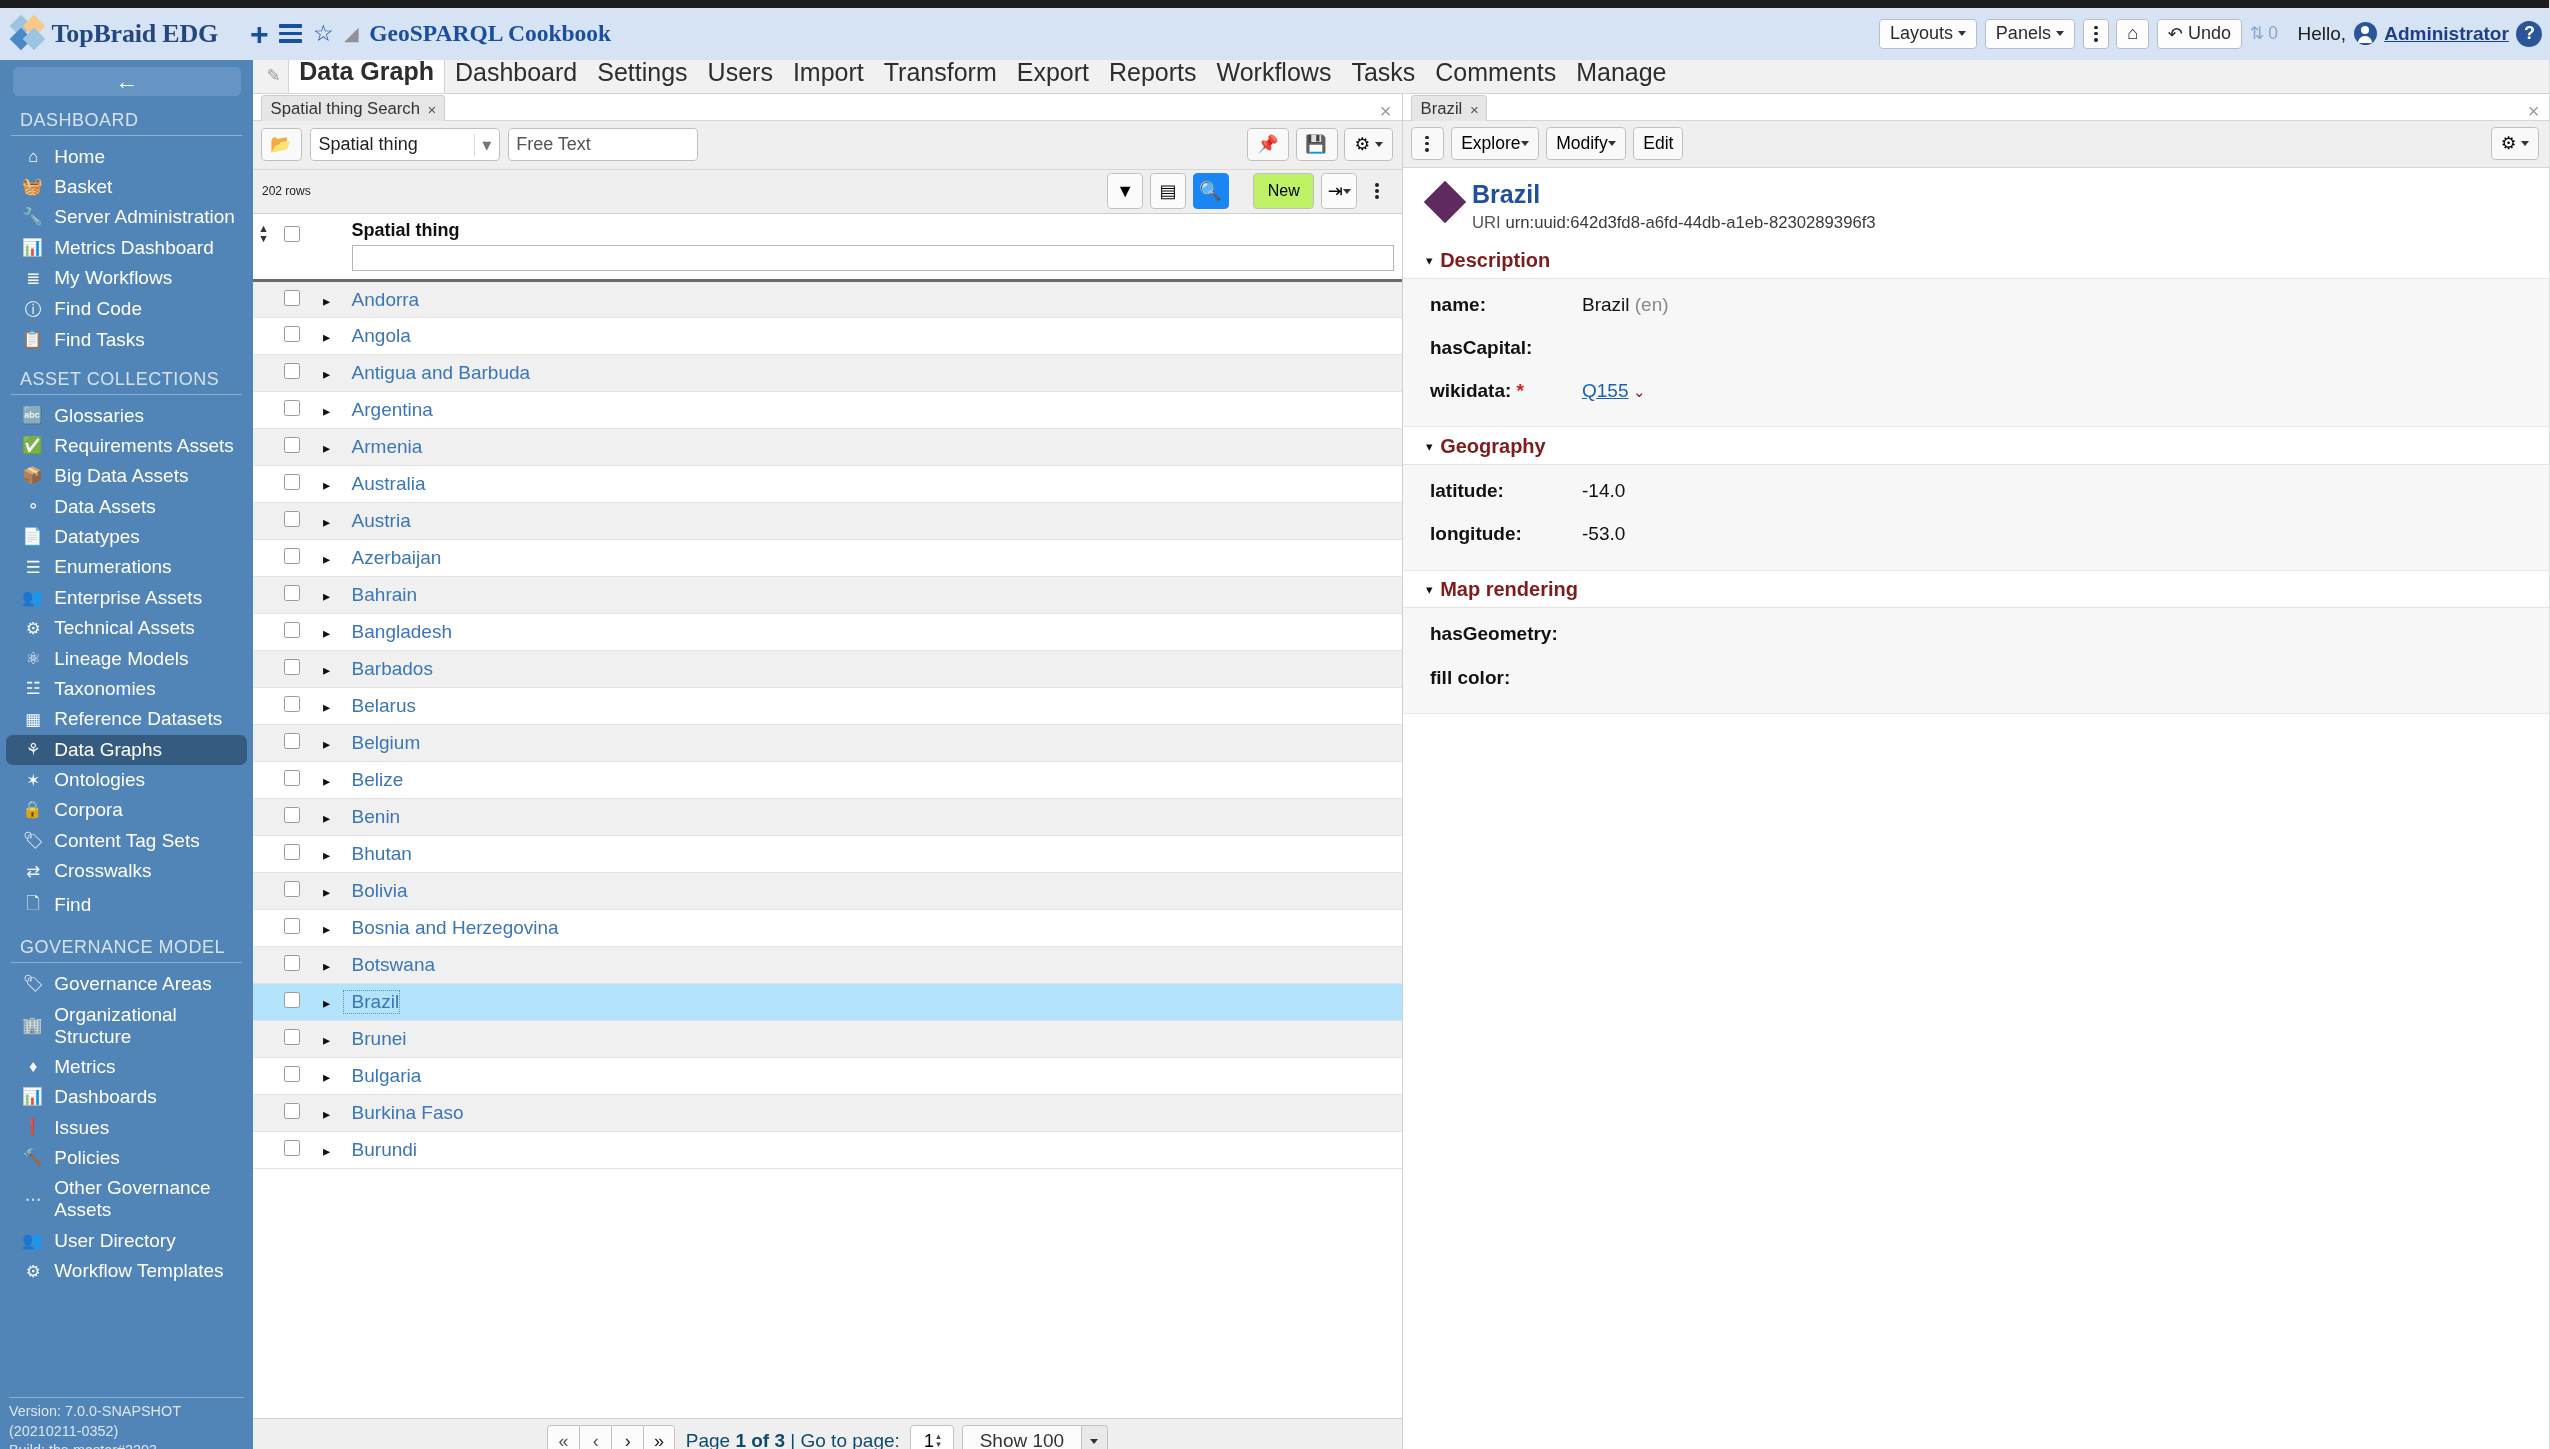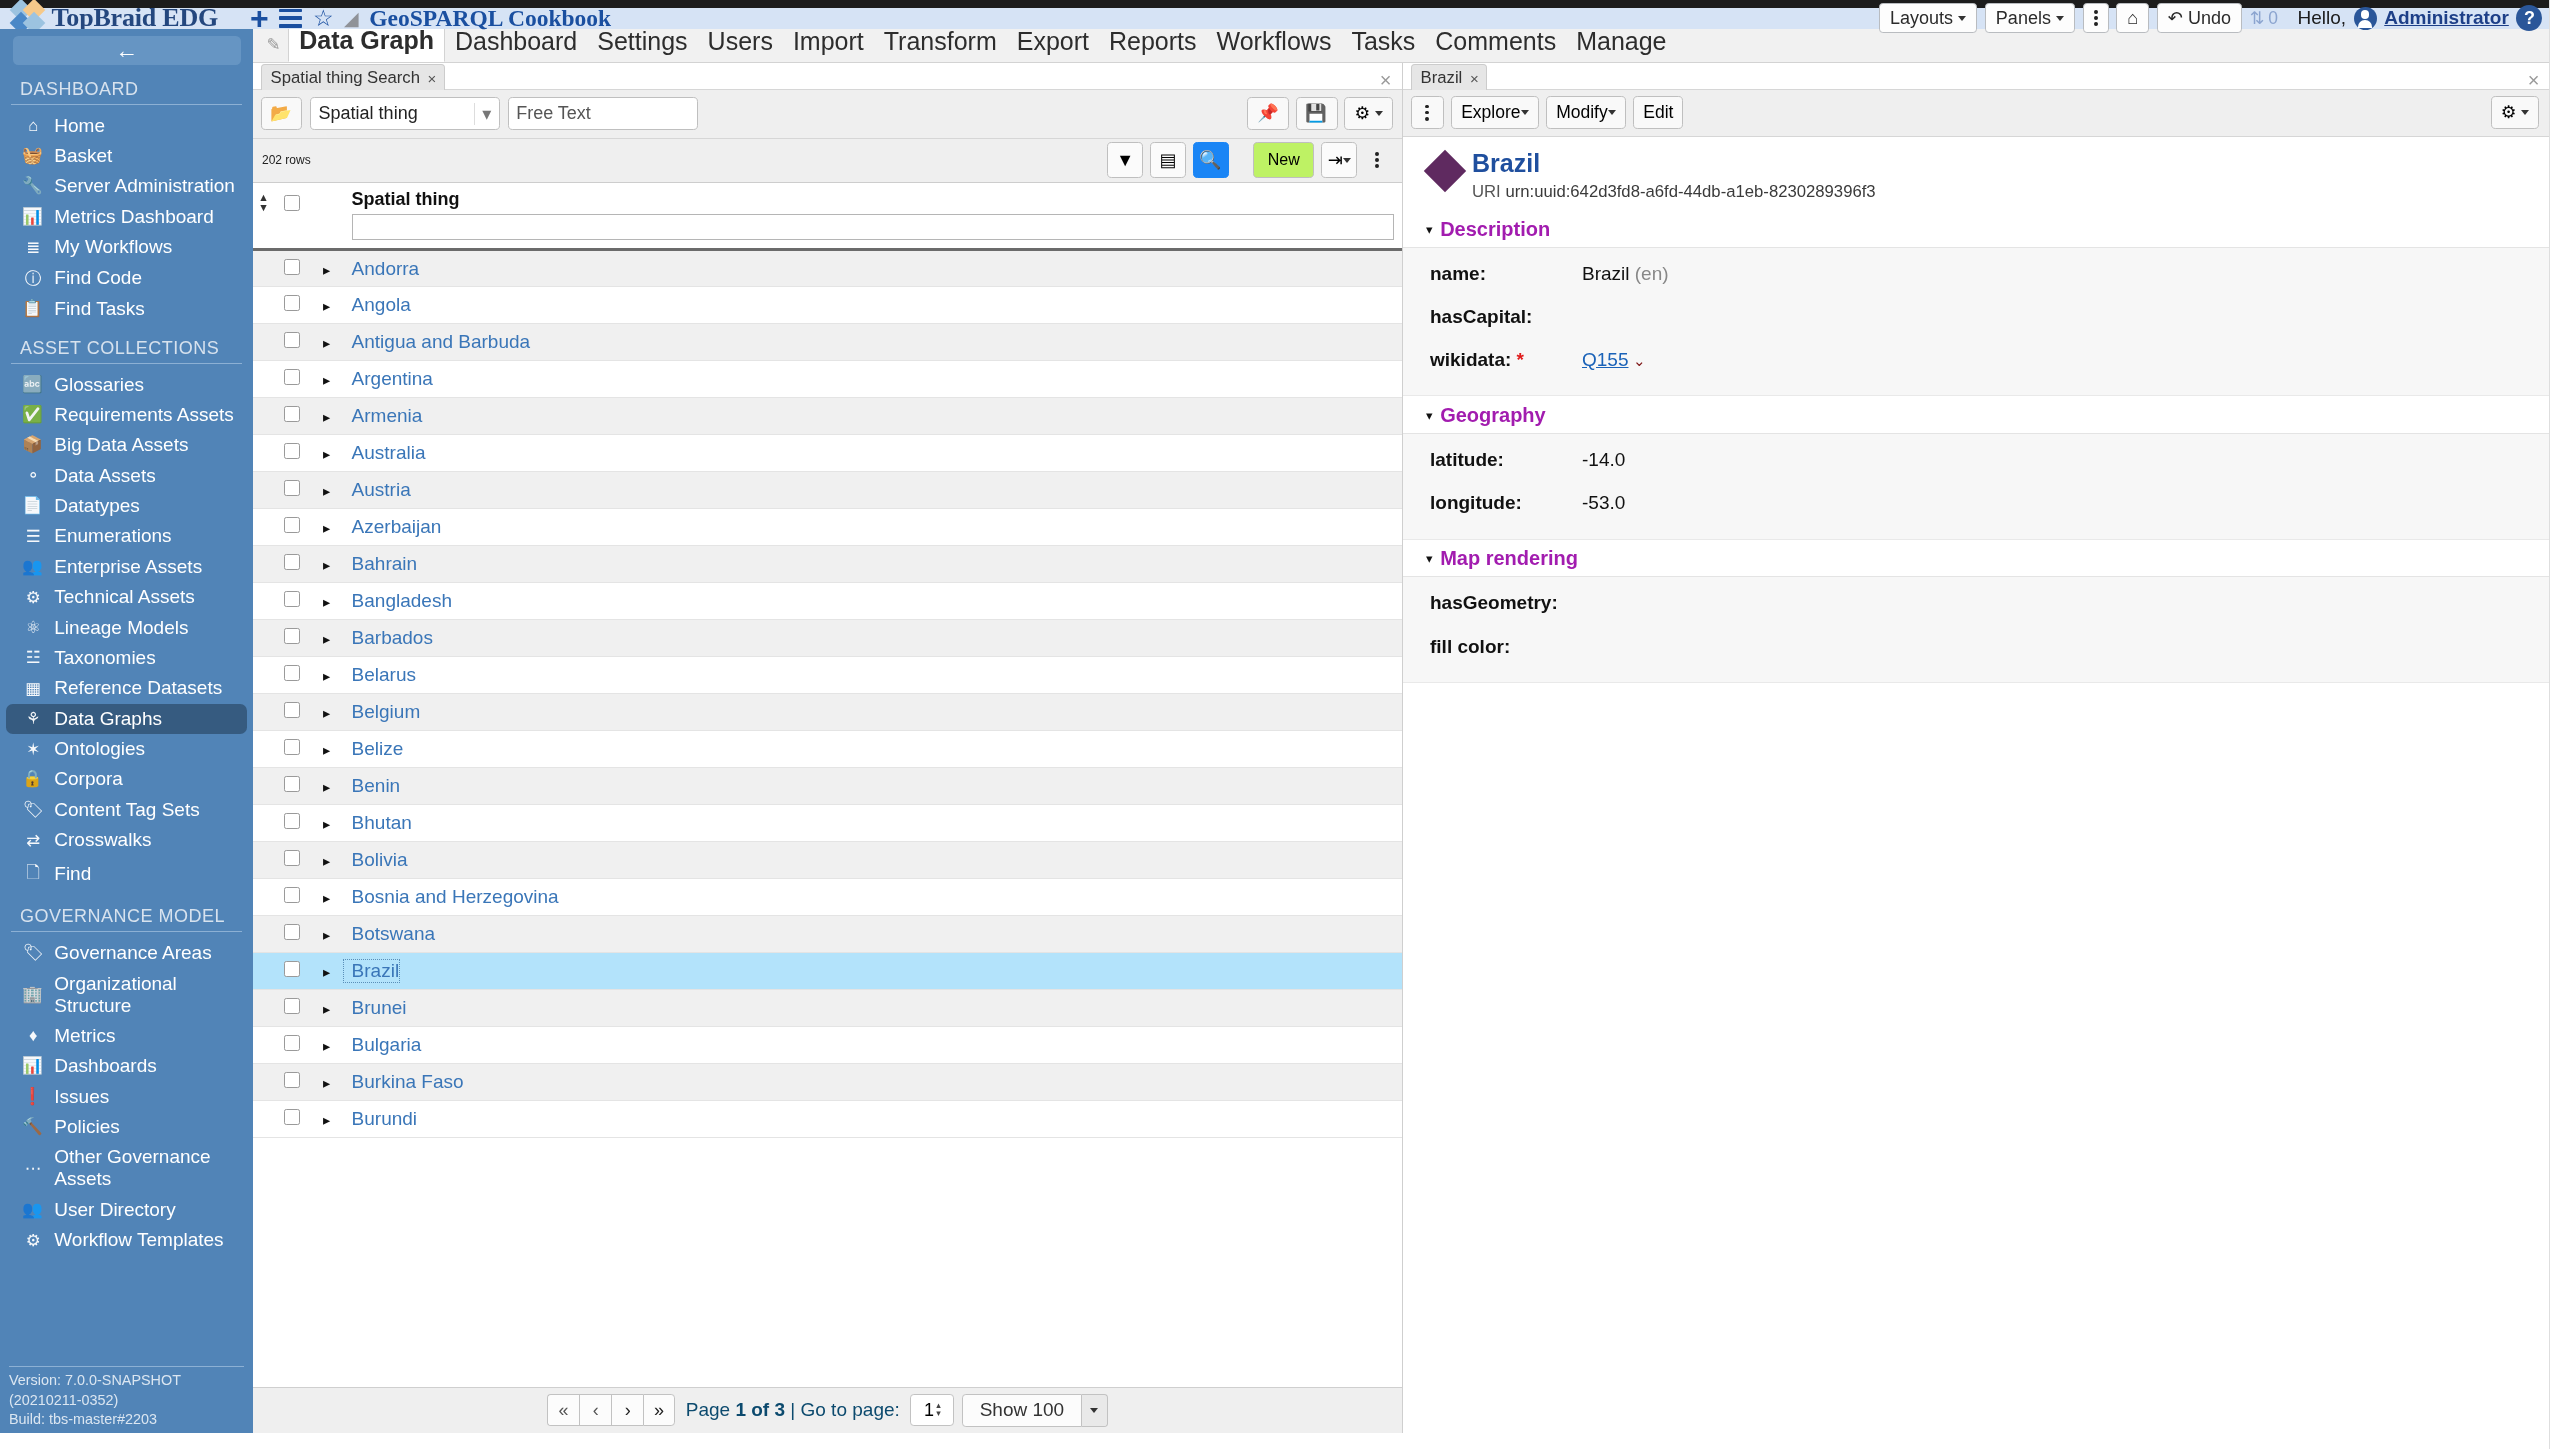--- a/index.html
+++ b/index.html
@@ -8,21 +8,21 @@
     font-family: "Liberation Sans", sans-serif;
     font-size: 20px;
     background: #ffffff;
     overflow: hidden;
   }
   
   #top-strip { height: 7.6px; background: #1c1c1c; width: 100%; }
 
   
   #brandbar {
-    height: 21px; background: #d6e3f5; display: flex; align-items: center;
+    height: 52px; background: #d6e3f5; display: flex; align-items: center;
     position: relative;
   }
   #brand-logo-wrap { display: flex; align-items: center; padding-left: 10.6px; width: 250px; }
   .logo-diamonds { position: relative; width: 35px; height: 33px; margin-right: 6px; }
   .dia { position: absolute; width: 16px; height: 16px; transform: rotate(45deg); }
   .dia.tl { left: 2.3px; top: 0.8px; background: #9cc3e0; }
   .dia.tr { left: 15px; top: 0.8px; background: #f6c98a; }
   .dia.bl { left: 2.3px; top: 13.7px; background: #4a88c7; }
   .dia.br { left: 15px; top: 13.7px; background: #9cc3e0; }
   #brand-name { font-family: "Liberation Serif", serif; font-weight: bold; font-size: 26px; color: #24477e; letter-spacing: -0.2px; }
@@ -152,21 +152,21 @@
   #right-tabbar { height:27px; background:#fff; display:flex; align-items:center; position:relative; border-bottom:0.8px solid #d6d6d6;}
   #right-toolbar { height: 47px; background:#efefef; border-bottom:0.8px solid #d6d6d6; display:flex; align-items:center; padding: 0 7.6px; gap:7.6px; position:relative; }
   #right-toolbar .right-group { position:absolute; right:10.6px; }
   #resource-header { padding: 13.7px 0 7.6px 27px; display:flex; align-items:flex-start; gap: 12px; }
   .diamond-ico { width: 30px; height:30px; background:#5f2a60; transform: rotate(45deg); margin-top: 6px; }
   #res-title { font-size: 25px; font-weight:bold; color:#1f4f9e; line-height:1.1; }
   #res-uri { font-size: 16.7px; color:#3b3b3b; margin-top: 4.6px; }
   #res-uri .lbl { color:#555; }
   .section-head { padding: 7.6px 0 6px 23px; display:flex; align-items:center; gap:7.6px; border-bottom:0.8px solid #e4e4e4; }
   .sec-tri { color:#111; font-size:13px; }
-  .sec-title { font-size: 20px; font-weight:bold; color:#a21caf; }
+  .sec-title { font-size: 20px; font-weight:bold; color:#7f1d1d; }
   .prop-block { background:#f7f7f7; border-bottom:0.8px solid #e9e9e9; padding: 4.6px 0 13.7px 0;}
   .prop-row { display:flex; align-items:flex-start; padding: 10.6px 0 10.6px 27px; }
   .prop-label { width: 152px; font-size: 19px; font-weight:bold; color:#111; flex-shrink:0; }
   .req-star { color:#e01b1b; font-weight:bold; }
   .prop-value { font-size: 19px; color:#111; }
   .prop-value .lang { color:#888; }
   .prop-value a { color:#1a62b8; text-decoration: underline; }
   .prop-value .vcaret { color:#7a0f0f; margin-left:4.6px; font-size:15px; }
   #right-scroll-edge { position:absolute; right:0; top:0; width:0.8px; bottom:0; background:#dedede; }
 </style>

